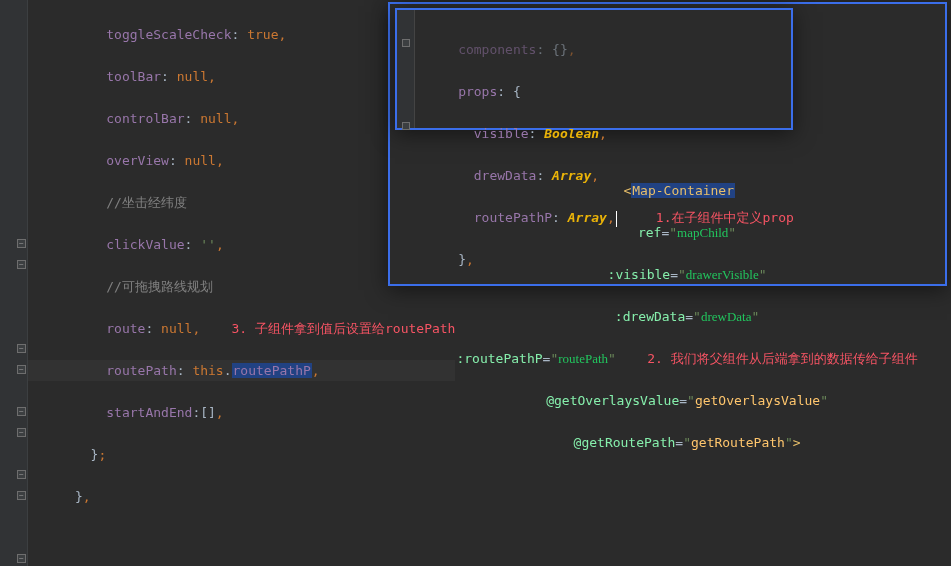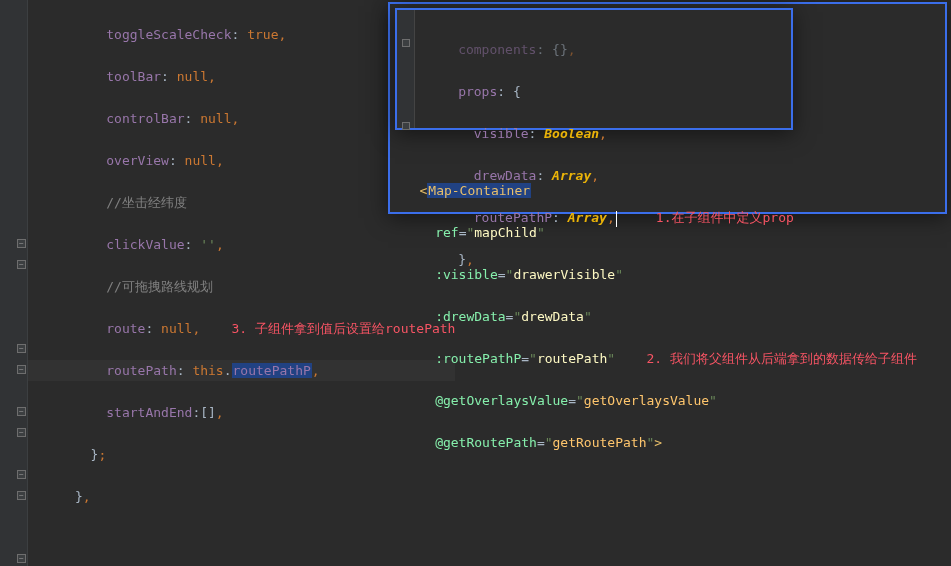--- a/index.html
+++ b/index.html
@@ -55,39 +55,40 @@
     padding: 0 1px;
   }
   .overlay-box {
     position: absolute;
     border: 2px solid #3b6eea;
     background: #2b2b2b;
     box-shadow: 0 4px 20px rgba(0,0,0,.5);
   }
   .overlay1 {
     left: 388px; top: 2px;
-    width: 559px; height: 212px;
+    width: 559px; height: 284px;
     z-index: 5;
+    text-align: center;
   }
   .overlay2 {
     left: 395px; top: 8px;
     width: 398px; height: 122px;
     border: 2px solid #3b6eea;
     z-index: 6;
     background: #2b2b2b;
   }
   .overlay-content {
     padding: 8px 6px;
     white-space: pre;
     line-height: 21px;
     position: relative;
   }
   .tagname { color: #e8bf6a; }
   .attrname { color: #86efac; }
-  .attrval { color: #fef9c3; }
+  .attrval { color: #22c55e; font-family: Liberation Serif, serif; }
   .type { color: #eab308; font-style: italic; font-weight: bold; }
   .cursor-bar {
     display: inline-block;
     width: 1px;
     height: 16px;
     background: #fff;
     vertical-align: middle;
     margin-left: 1px;
   }
   .behind-tag {

